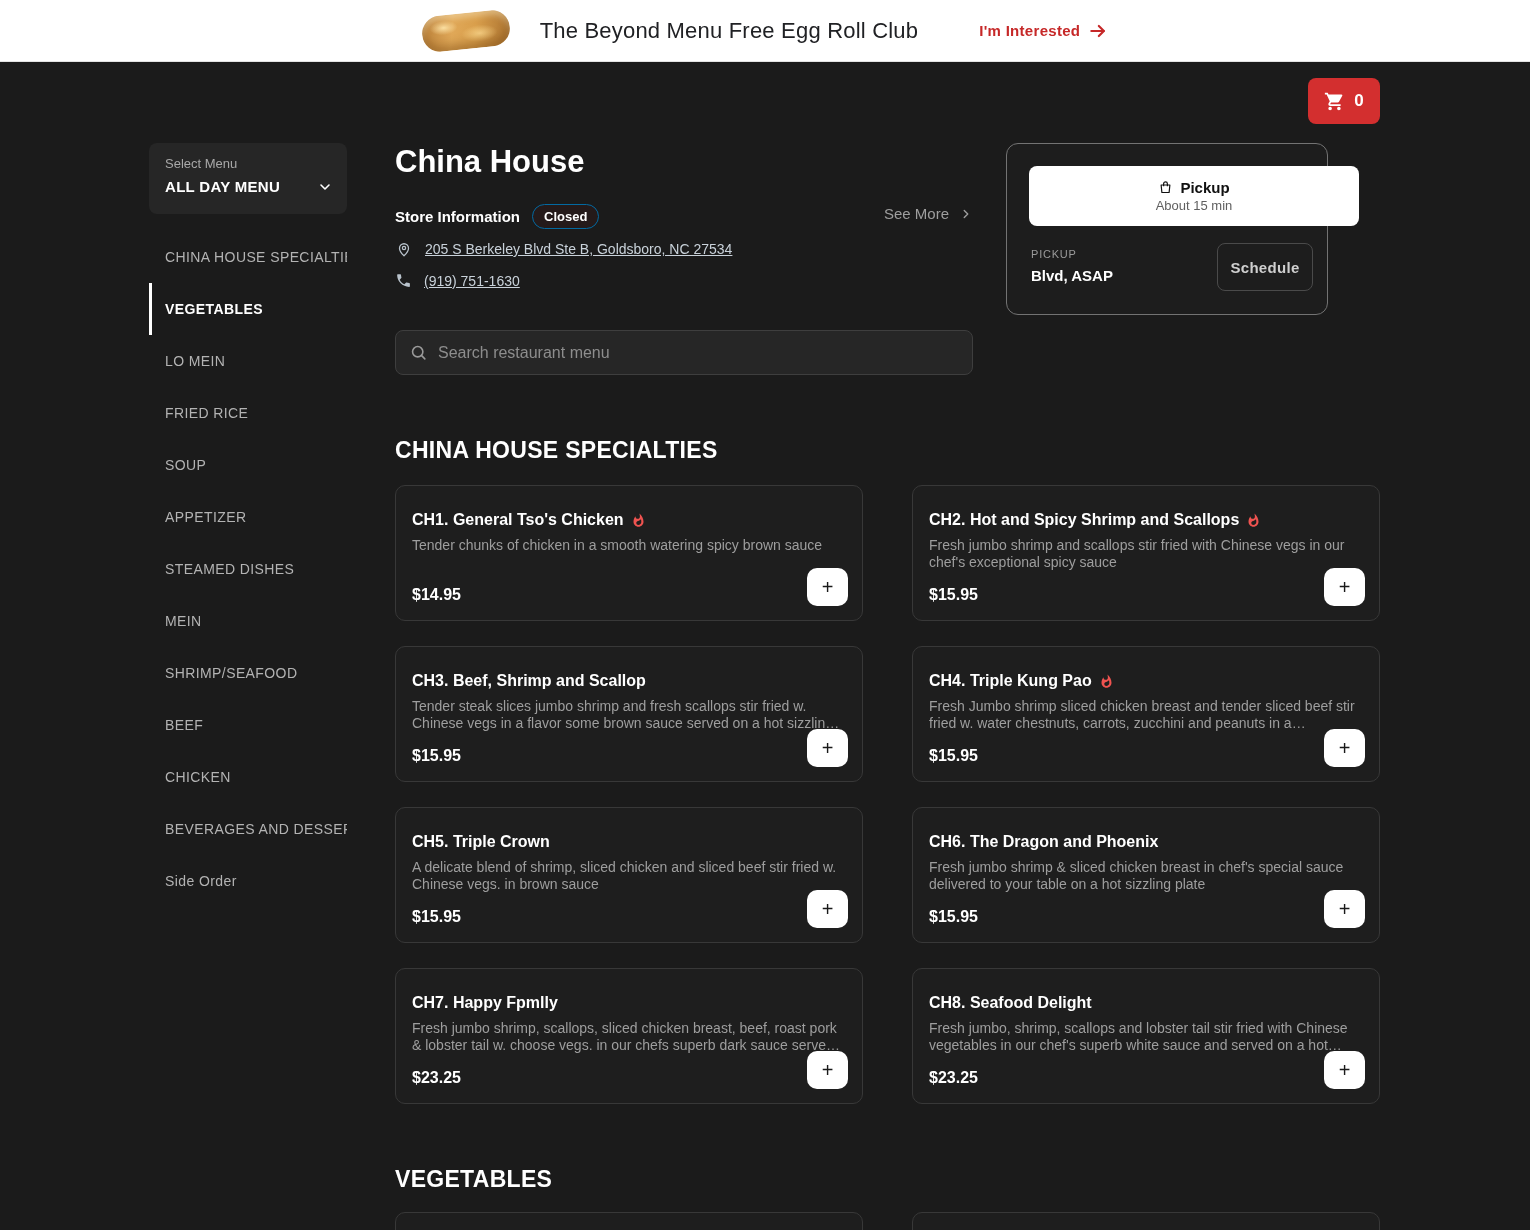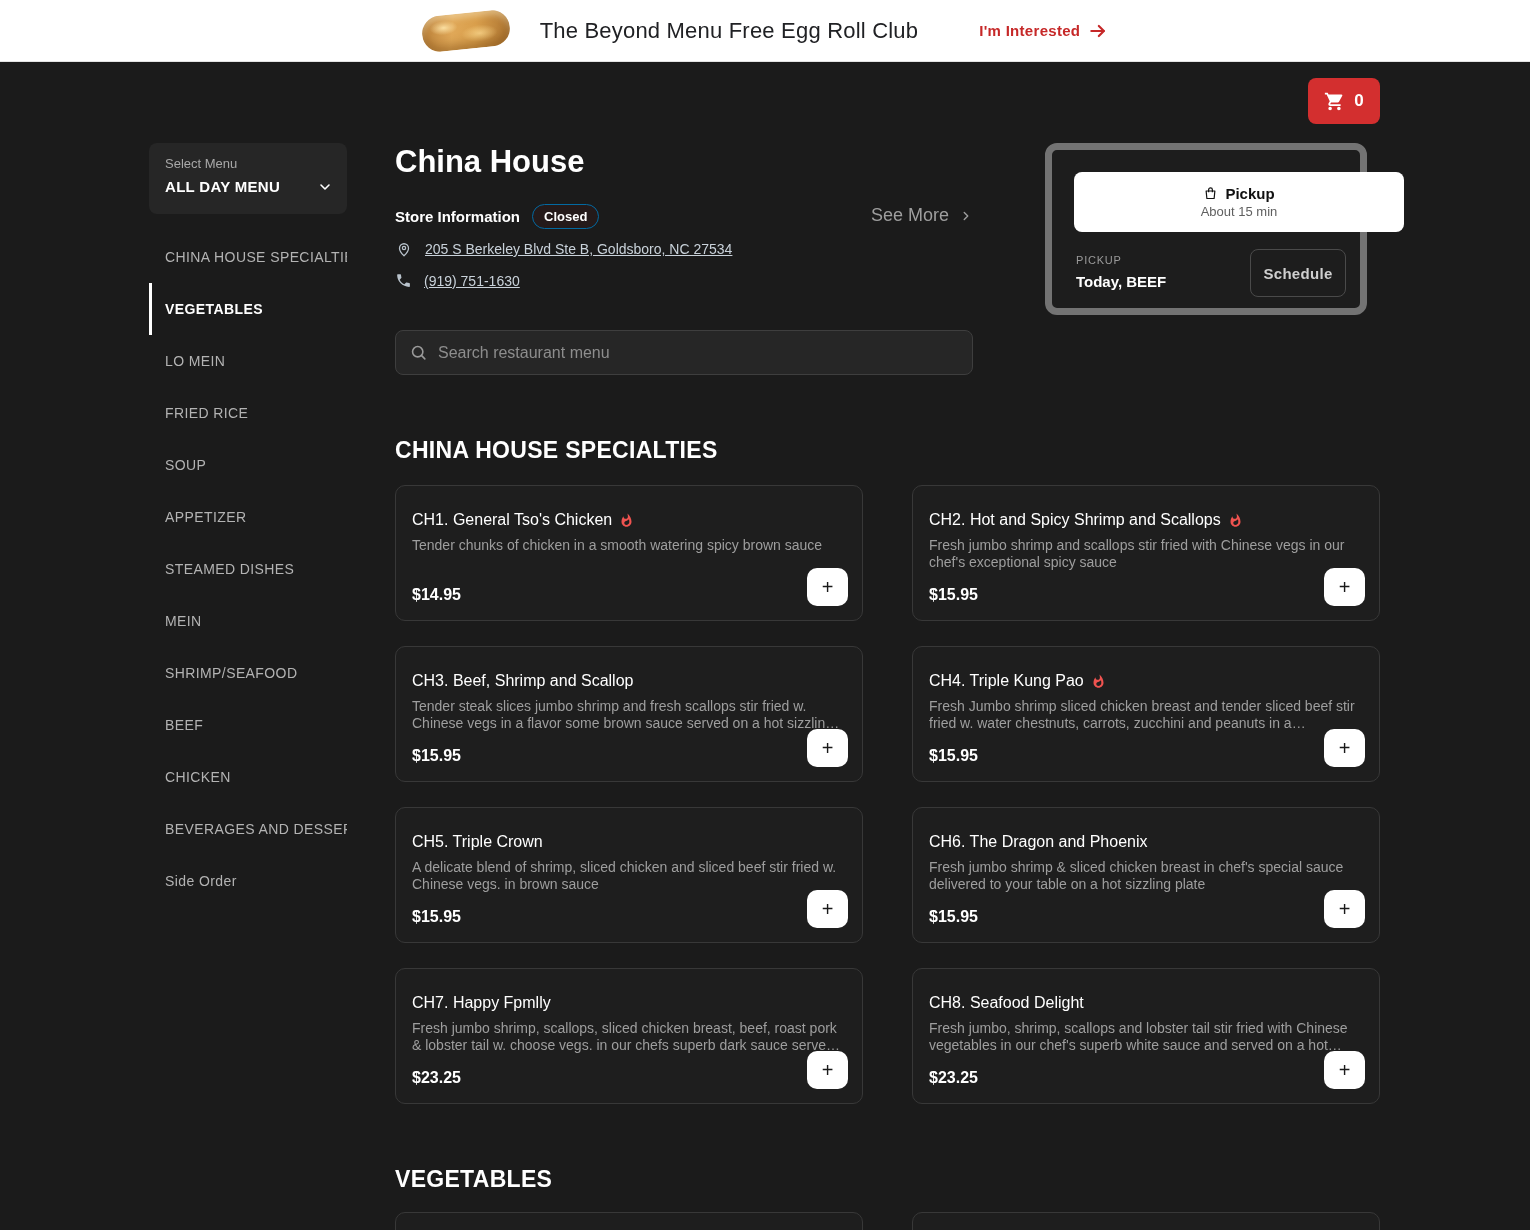--- a/index.html
+++ b/index.html
@@ -60,21 +60,21 @@
   
   .rest-name { position:absolute; top:144px; left:395px; font-size:31px; font-weight:bold; color:#fff; }
   .store-row { position:absolute; top:202px; left:395px; width:578px; height:28px; display:flex; align-items:center; }
   .store-info-label { font-size:15px; font-weight:bold; color:#fff; }
   .closed-badge {
     margin-left:12px; padding:4px 11px; border:1px solid #0369a1; border-radius:14px;
     background:#241a1a; color:#fff; font-weight:bold; font-size:13px;
   }
   .see-more {
     position:absolute; right:0; top:3px; display:flex; align-items:center; gap:10px;
-    color:#9e9e9e; font-size:18px; cursor:pointer;
+    color:#9e9e9e; font-size:15px; cursor:pointer;
   }
   .contact-row {
     position:absolute; left:395px; display:flex; align-items:center; gap:12px; cursor:pointer;
   }
   .contact-row a { color:#c9d2da; font-size:14px; text-decoration:underline; }
   .addr-row { top:240px; }
   .phone-row { top:272px; }
 
   
   .search-box {
@@ -84,21 +84,21 @@
   }
   .search-box input {
     flex:1; background:transparent; border:none; outline:none;
     color:#ddd; font-size:16px; font-family:inherit;
   }
   .search-box input::placeholder { color:#8d8d8d; }
 
   
   .order-panel {
     position:absolute; top:143px; left:1006px; width:322px; height:172px;
-    border:7px solid #737373; border-radius:12px; background:#1d1d1d;margin-left:39px;
+    border:1px solid #737373; border-radius:12px; background:#1d1d1d;
   }
   .mode-toggle {
     position:absolute; top:22px; left:22px; width:330px; height:60px;
     background:#2b2b2b; border-radius:8px; display:flex;
   }
   .mode-half {
     flex:1; display:flex; flex-direction:column; align-items:center; justify-content:center;
     border-radius:8px; cursor:pointer;
   }
   .mode-half .top { display:flex; align-items:center; gap:7px; font-size:15px; font-weight:bold; }
@@ -127,21 +127,21 @@
     position:absolute; left:395px; width:985px;
     display:grid; grid-template-columns:468px 468px; column-gap:49px; row-gap:25px;
   }
   .grid-specialties { top:485px; }
   .grid-vegetables { top:1212px; }
   .card {
     position:relative; height:136px; background:#1e1e1e;
     border:1px solid #383838; border-radius:10px; padding:25px 16px 0 16px;
     cursor:pointer;
   }
-  .item-title { font-size:16px; font-weight:normal; color:#fff; display:flex; align-items:center; gap:7px; }
+  .item-title { font-size:16px; font-weight:bold; color:#fff; display:flex; align-items:center; gap:7px; }
   .item-desc {
     margin-top:8px; font-size:14px; line-height:1.24; color:#9e9e9e;
     display:-webkit-box; -webkit-line-clamp:2; -webkit-box-orient:vertical; overflow:hidden;
   }
   .item-price { position:absolute; left:16px; bottom:16px; font-size:16px; font-weight:bold; color:#fff; }
   .add-btn {
     position:absolute; right:14px; bottom:14px; width:41px; height:38px;
     background:#fff; border:none; border-radius:10px; cursor:pointer;
     font-size:20px; color:#1a1a1a; font-family:inherit; line-height:1;
   }
@@ -257,21 +257,21 @@
                 <path d="M9 10V6a3 3 0 0 1 6 0v4"></path>
               </svg>
           </span>
           <span>Pickup</span>
         </div>
         <div class="eta">About 15 min</div>
       </div>
     </div>
     <div class="pickup-meta">
       <div class="k">PICKUP</div>
-      <div class="v">Today, BEEF</div>
+      <div class="v">Blvd, ASAP</div>
     </div>
     <button class="schedule-btn">Schedule</button>
   </div>
 
   <h2 class="section-heading heading-specialties">CHINA HOUSE SPECIALTIES</h2>
   <div class="grid grid-specialties">
       <div class="card">
         <div class="item-title">
           <span>CH1. General Tso's Chicken</span>
           <span>

